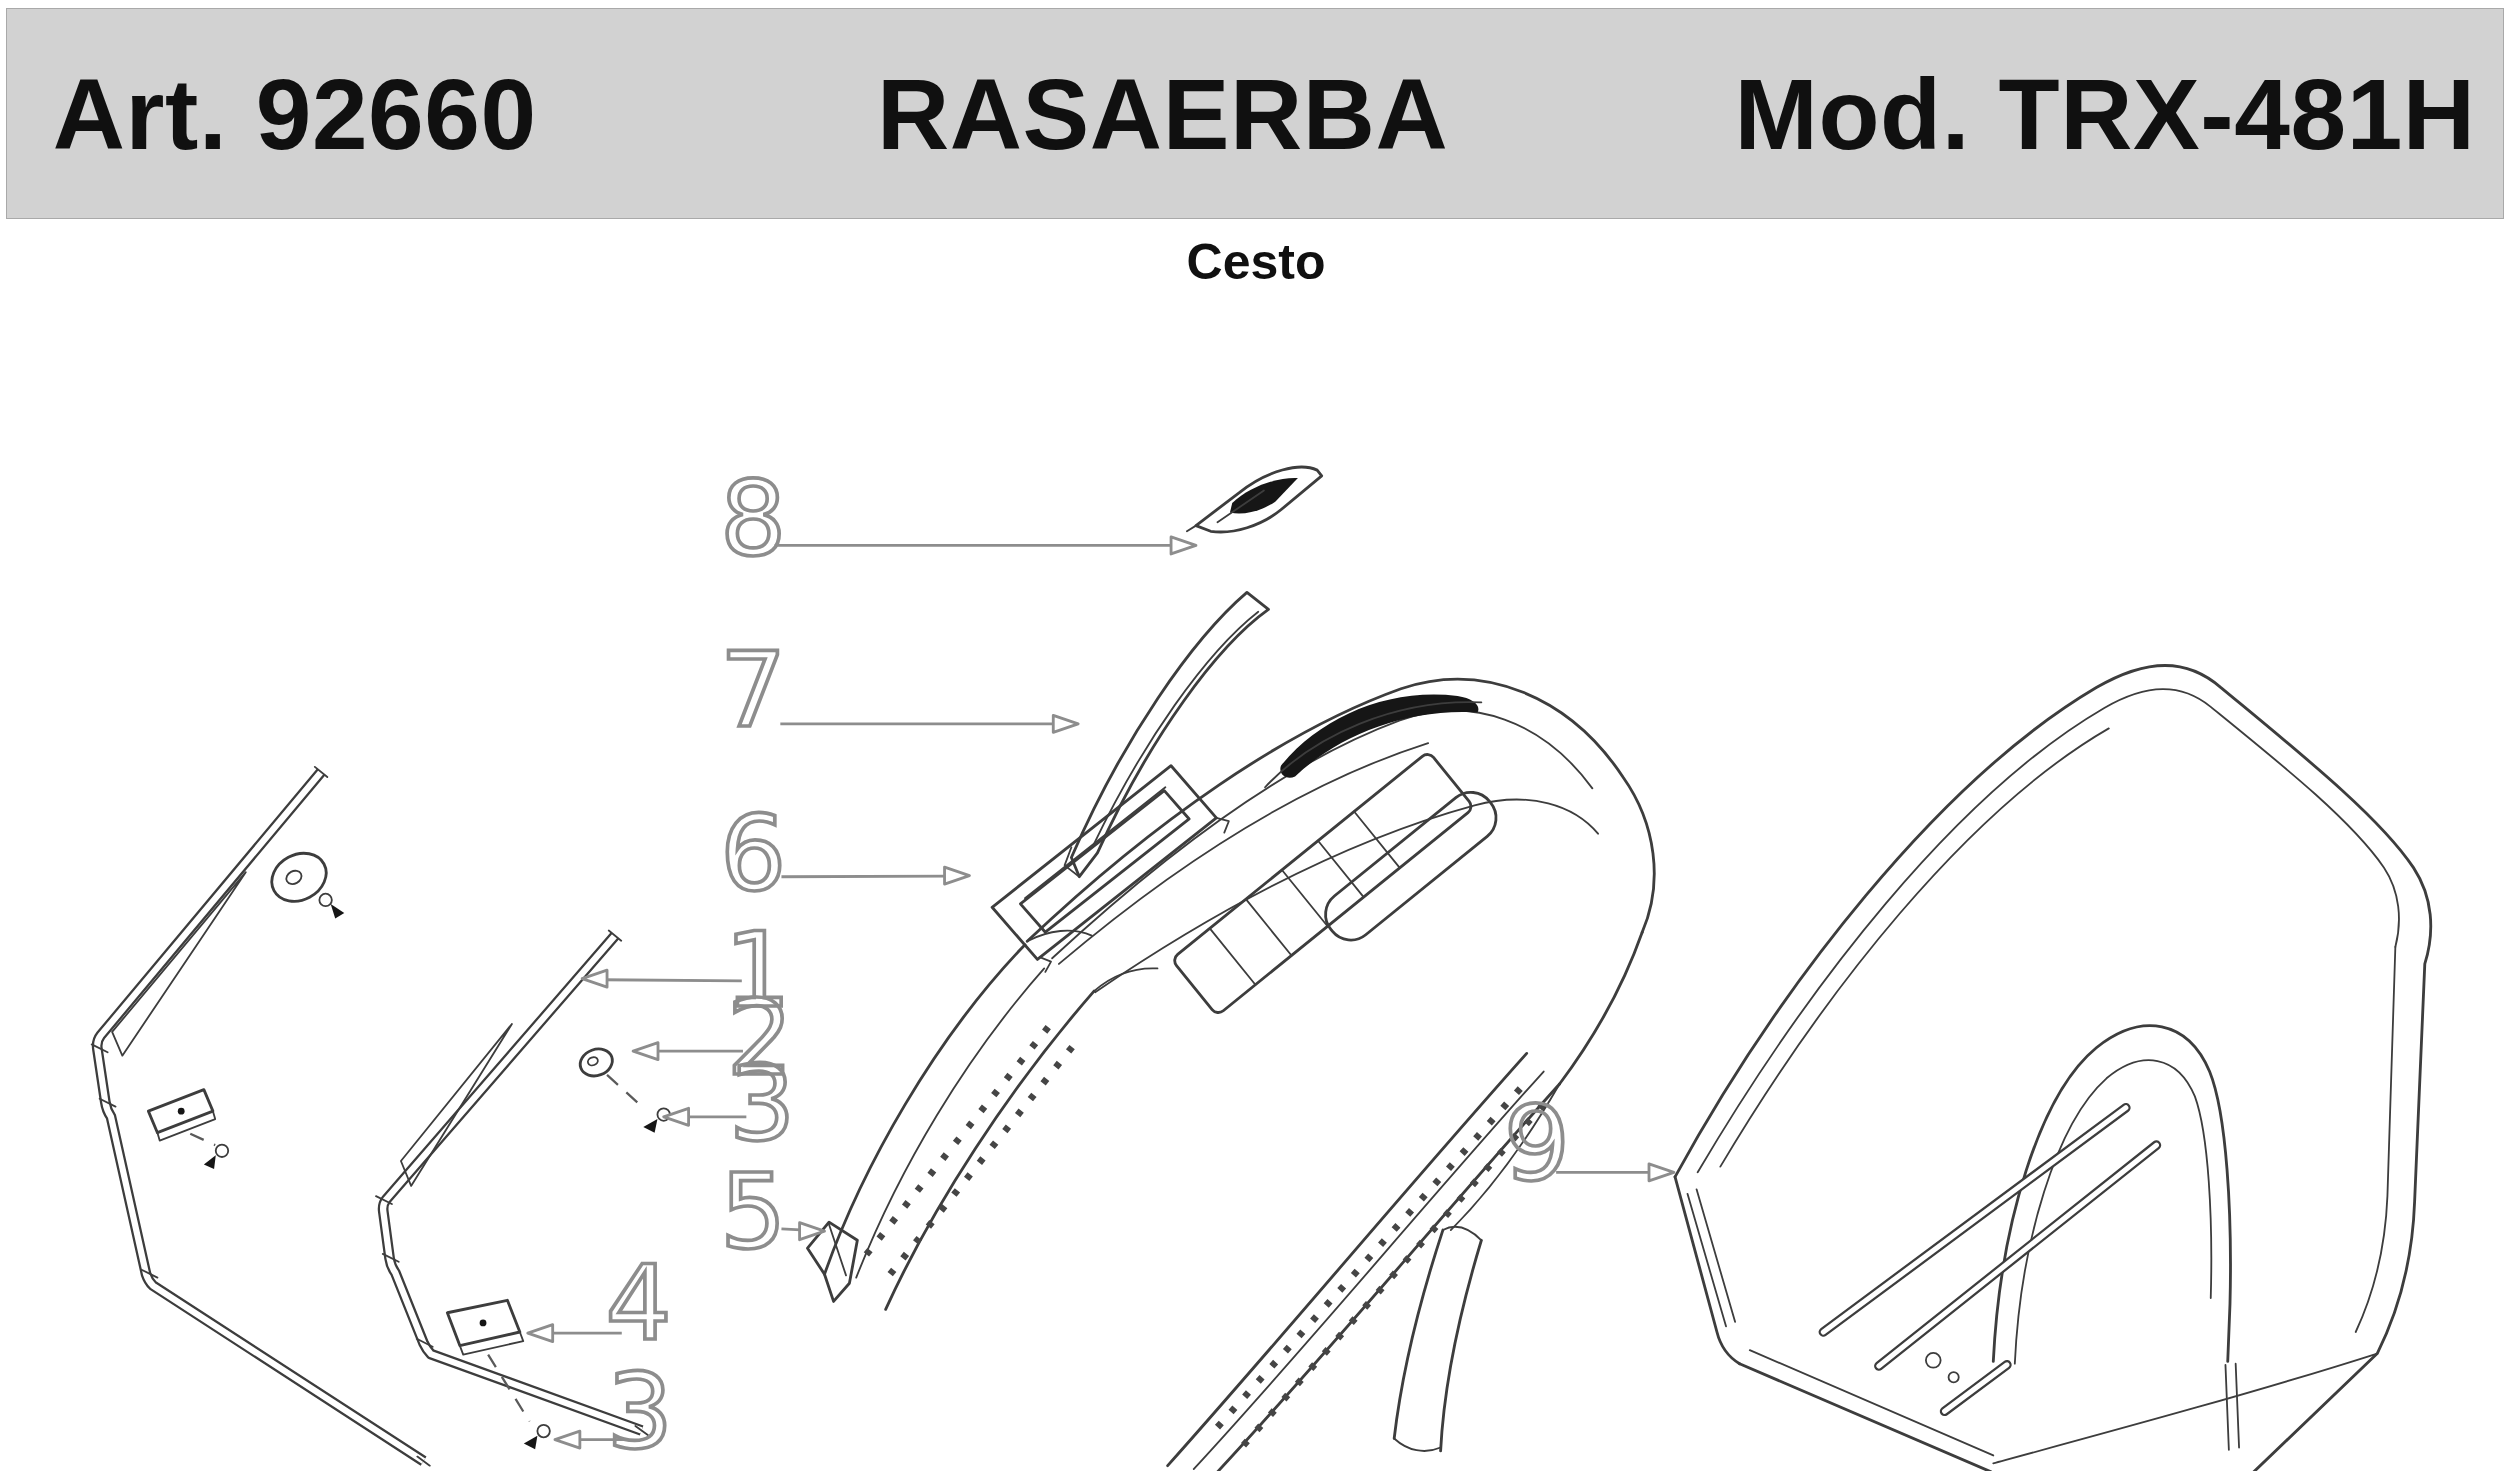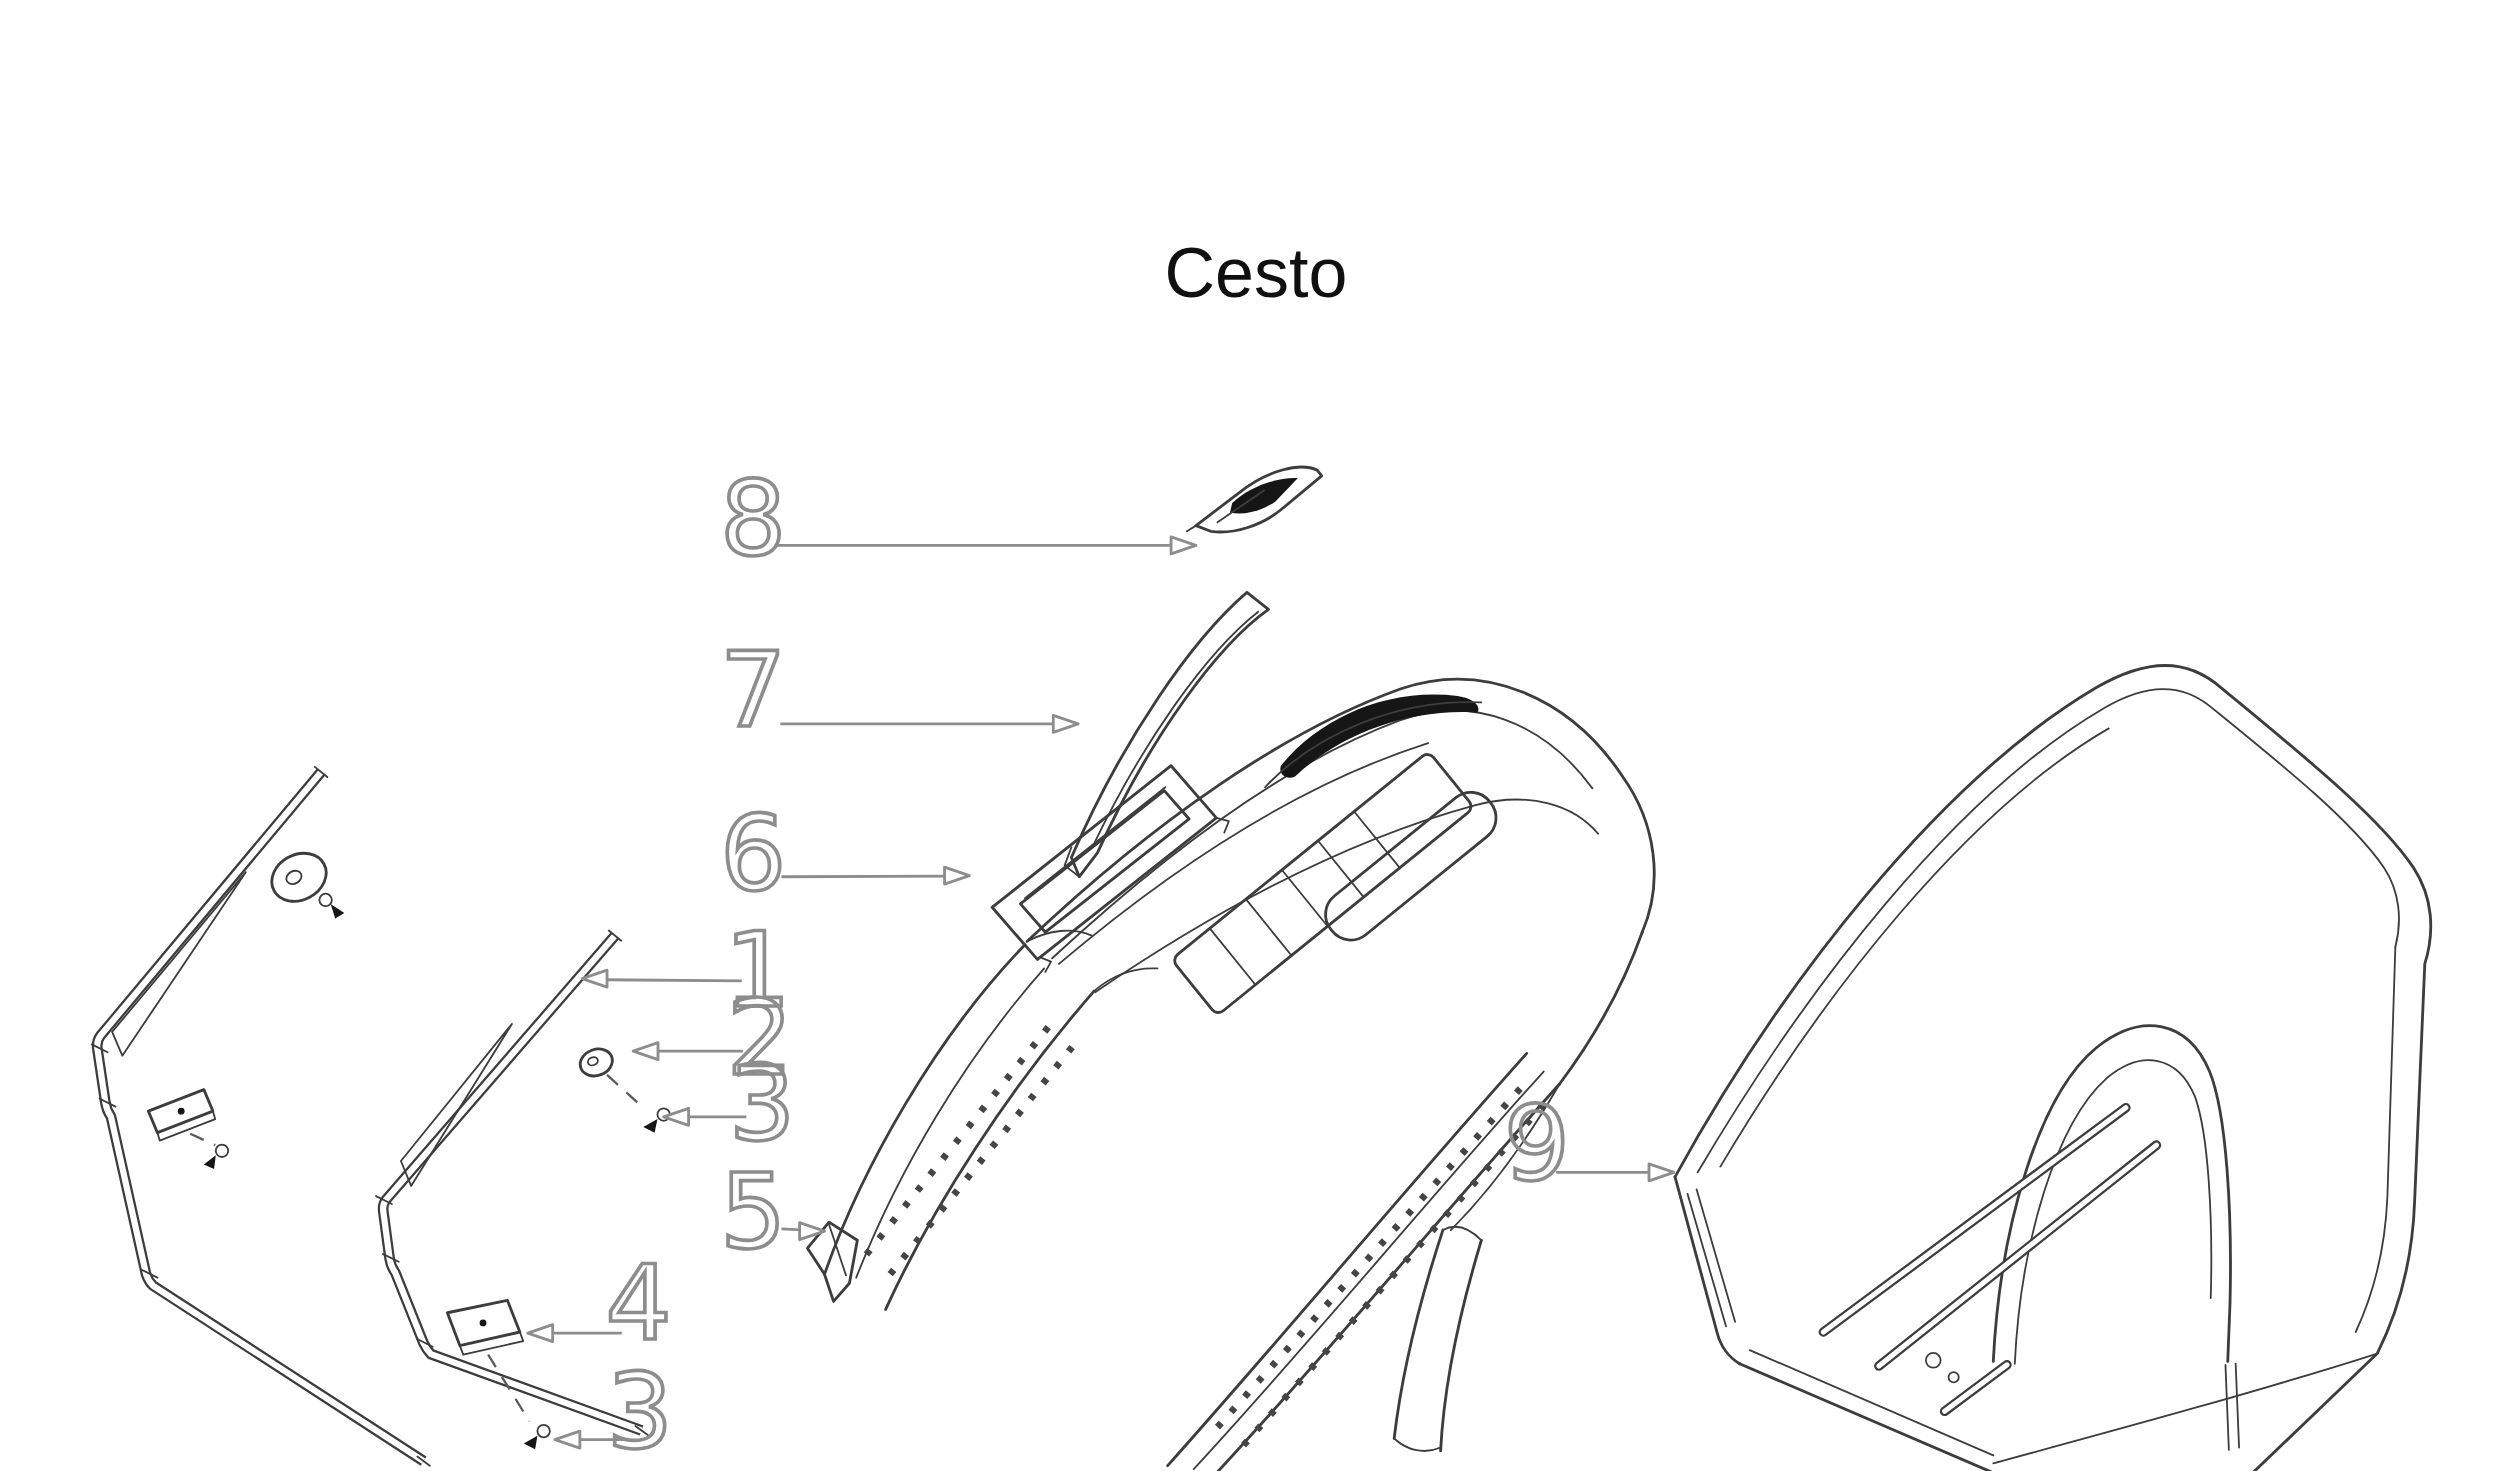--- a/index.html
+++ b/index.html
@@ -10,21 +10,21 @@
              background:var(--band,#d2d2d2);border:1.7px solid var(--band-border,#a9a9a9);
              box-sizing:border-box;}
   .title-bar span{position:absolute;top:50%;transform:translateY(-50%);
                   font-weight:bold;font-size:100px;color:var(--ink,#101010);
                   white-space:nowrap;letter-spacing:0.6px;}
   .h-left{left:46px;}
   .h-center{left:1156px;transform:translate(-50%,-50%) !important;}
   .h-right{right:27px;}
   
   .subtitle{position:absolute;left:0;top:233px;width:100%;text-align:center;
-            font-weight:normal;font-size:70px;color:var(--ink,#101010);}
+            font-weight:bold;font-size:50px;color:var(--ink,#101010);}
   
   svg.sheet{position:absolute;left:0;top:0;width:2512px;height:1472px;}
   .ln{fill:none;stroke:var(--line,#3d3d3d);stroke-width:5;stroke-linecap:round;stroke-linejoin:round;}
   .lnthin{fill:none;stroke:var(--line,#3d3d3d);stroke-width:3.2;stroke-linecap:round;stroke-linejoin:round;}
   .tube{fill:none;stroke:var(--line,#3d3d3d);stroke-width:19;stroke-linecap:butt;stroke-linejoin:round;}
   .tubecore{fill:none;stroke:#ffffff;stroke-width:11;stroke-linecap:butt;stroke-linejoin:round;}
   .rail{fill:none;stroke:var(--line,#3d3d3d);stroke-width:17;stroke-linecap:round;}
   .railcore{fill:none;stroke:#ffffff;stroke-width:9;stroke-linecap:round;}
   .holes{fill:none;stroke:#454545;stroke-width:12;stroke-dasharray:10 26;}
   .dark{fill:#161616;stroke:none;}
@@ -32,20 +32,25 @@
   .leader{fill:none;stroke:var(--callout,#979797);stroke-width:5;}
   .arrhead{fill:#ffffff;stroke:var(--callout,#8d8d8d);stroke-width:5;stroke-linejoin:round;}
   .callout-num{font-family:"DejaVu Sans",sans-serif;font-size:184px;fill:none;
                stroke:var(--callout,#8d8d8d);stroke-width:6.5;}
 </style>
 </head>
 <body>
 
 <div class="page">
 
+  <div class="title-bar">
+    <span class="h-left">Art. 92660</span>
+    <span class="h-center">RASAERBA</span>
+    <span class="h-right">Mod. TRX-481H</span>
+  </div>
 
   <div class="subtitle">Cesto</div>
 
   <svg class="sheet" viewBox="0 0 4436 2599">
 
     <g>
 
       <path class="tube" d="M 567,1363 L 178,1828 Q 170,1838 172,1852 L 186,1946 Q 188,1960 196,1972 L 258,2250 Q 262,2262 270,2270 L 748,2580"></path>
       <path class="tubecore" d="M 567,1363 L 178,1828 Q 170,1838 172,1852 L 186,1946 Q 188,1960 196,1972 L 258,2250 Q 262,2262 270,2270 L 748,2580"></path>
       <path class="lnthin" d="M 556,1354 L 578,1372 M 737,2572 L 759,2588"></path>

